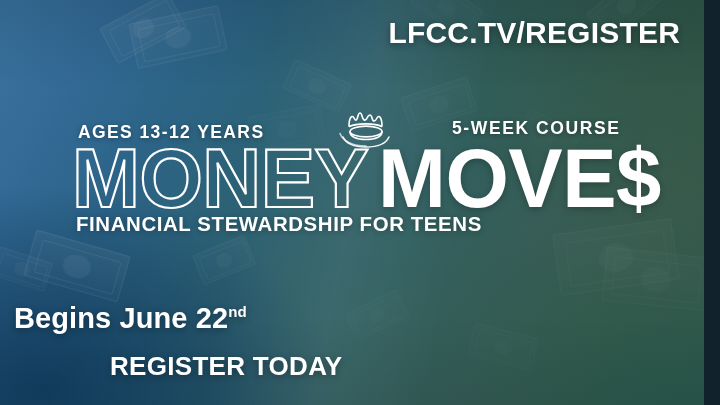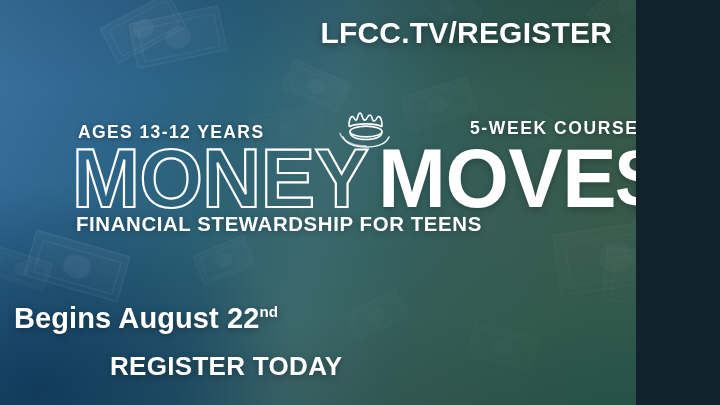--- a/index.html
+++ b/index.html
@@ -2,21 +2,21 @@
 <html><head>
 <meta charset="utf-8">
 <style>
   html, body {
     margin: 0;
     padding: 0;
     background: #11222c;
   }
   #poster {
     position: relative;
-    width: 636px;
+    width: 704px;
     height: 405px;
     overflow: hidden;
     font-family: "Liberation Sans", sans-serif;
     -webkit-font-smoothing: antialiased;
   }
 
   
   .bg-base {
     position: absolute;
     inset: 0;
@@ -130,21 +130,21 @@
     top: 122px;
     font-size: 17.5px;
     font-weight: 700;
     letter-spacing: 1.4px;
     color: #ffffff;
     text-shadow: 0 1px 5px rgba(0,0,0,0.35);
     white-space: nowrap;
   }
   .kicker-right {
     position: absolute;
-    left: 470px;
+    left: 452px;
     top: 118px;
     font-size: 17.5px;
     font-weight: 700;
     letter-spacing: 1.6px;
     color: #ffffff;
     text-shadow: 0 1px 5px rgba(0,0,0,0.35);
     white-space: nowrap;
   }
 
   .wordmark {
@@ -280,17 +280,17 @@
       <ellipse cx="30" cy="25.5" rx="16" ry="5.4"></ellipse>
       <path d="M14 26 C14 30.5 20.5 33.5 30 33.5 C39.5 33.5 46 30.5 46 26"></path>
       <path d="M7 31 C10 37.5 19 41 30 41 C41 41 50 37.5 53 31" opacity="0.95"></path>
       <path d="M4 27.5 C7 35.5 17 40 30 40" opacity="0.7"></path>
     </svg>
   </div>
 
   <div class="tagline">FINANCIAL STEWARDSHIP FOR TEENS</div>
 
   <div class="date-line">
-    <span>Begins August 22</span><sup>nd</sup>
+    <span>Begins June 22</span><sup>nd</sup>
   </div>
   <div class="cta-line">REGISTER TODAY</div>
 
 </div>
 
 </body></html>

